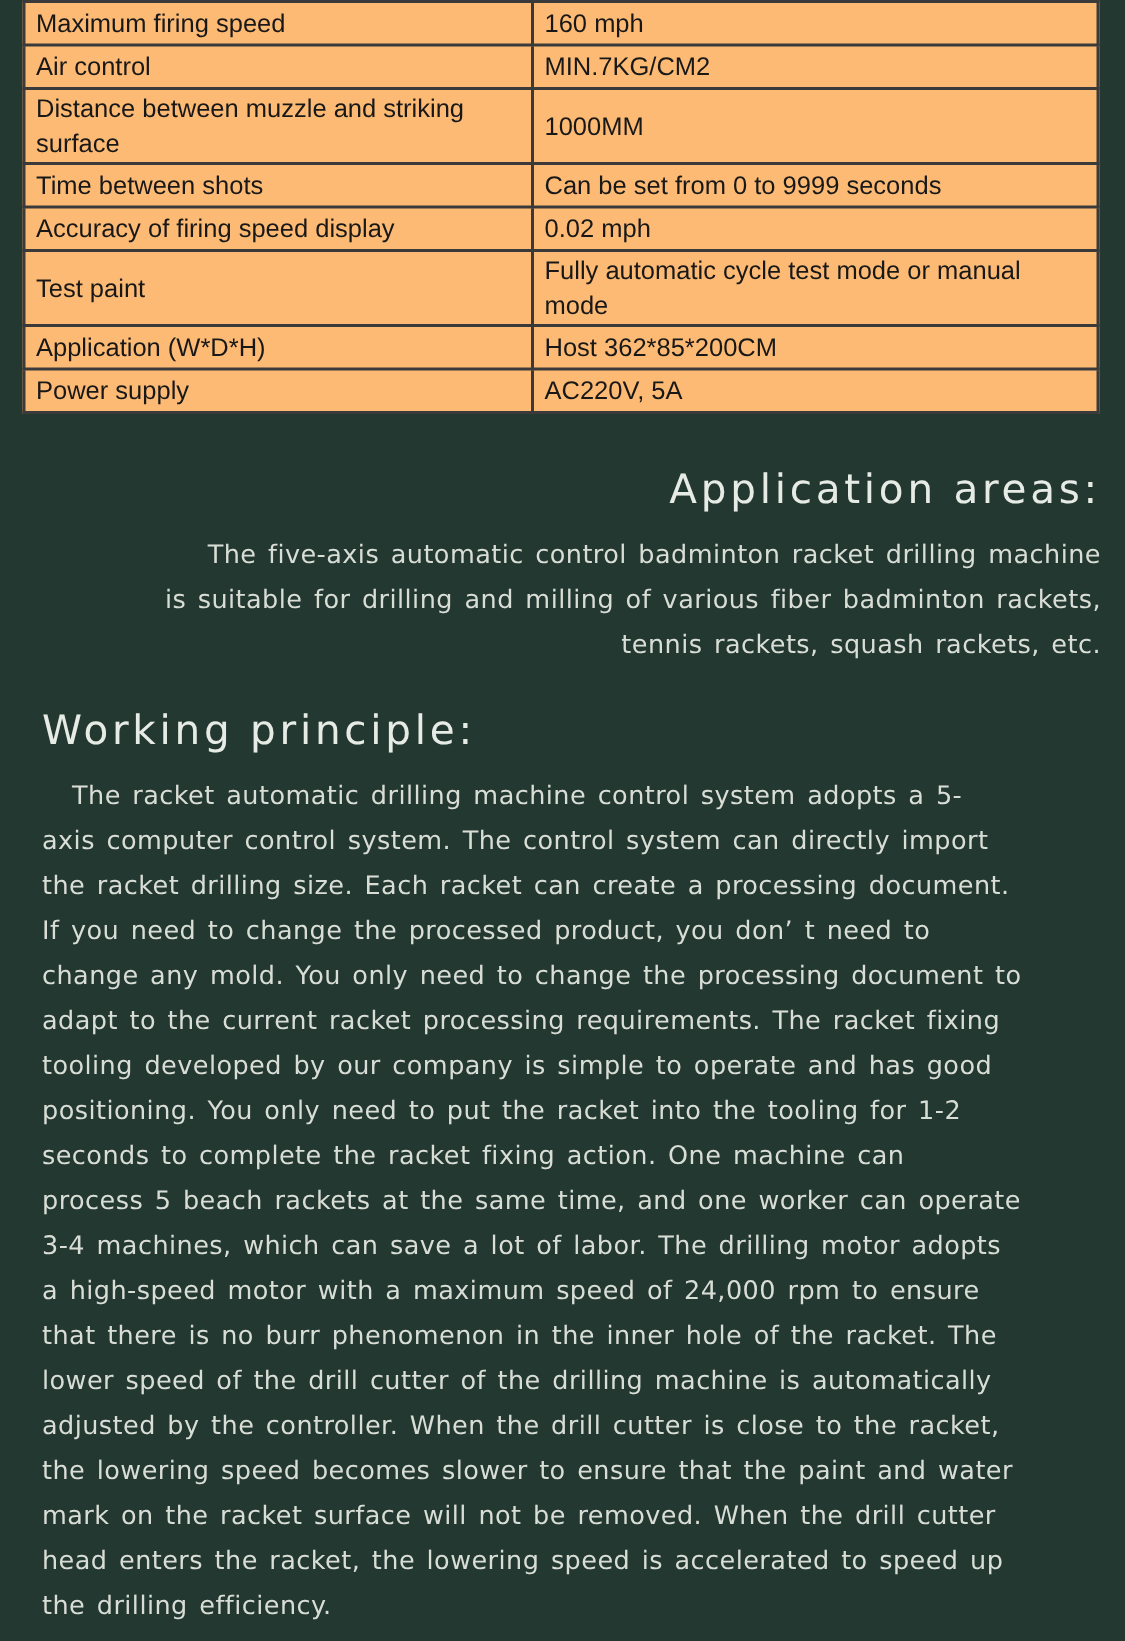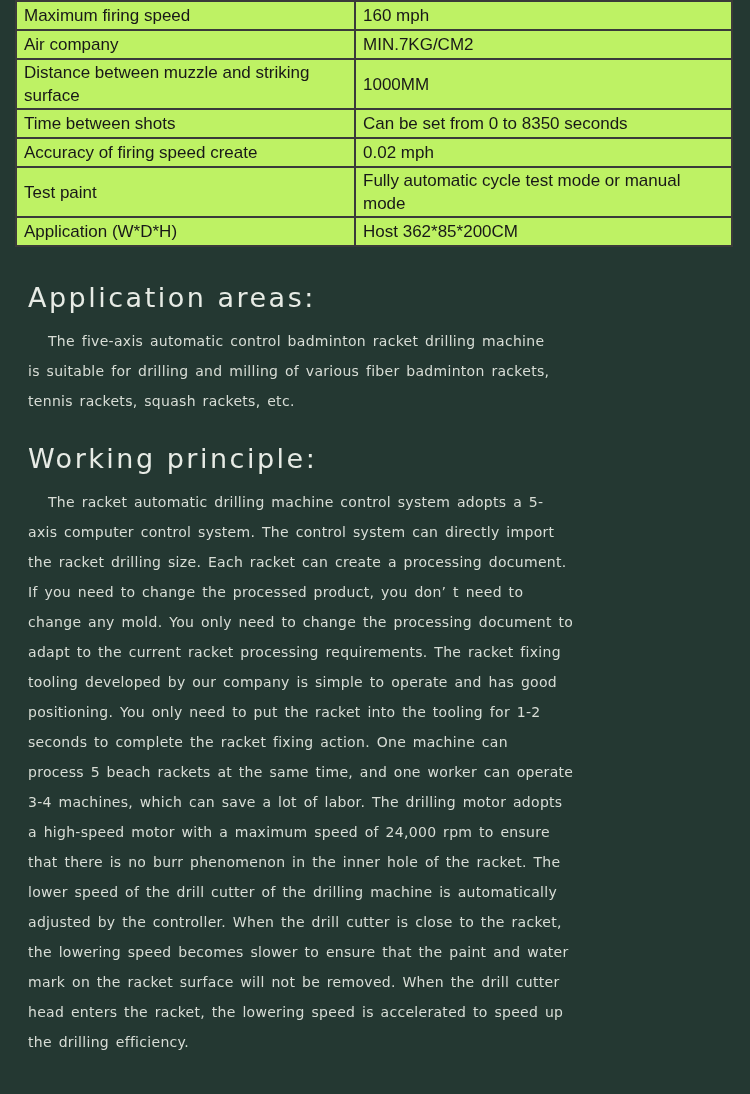--- a/index.html
+++ b/index.html
@@ -11,21 +11,21 @@
     height: 1094px;
     background: #243832;
     overflow: hidden;
     font-family: "DejaVu Sans", sans-serif;
   }
   
   table.spec {
     border-collapse: collapse;
     margin-left: 15px;
     width: 718px;
-    background: #bef264;
+    background: #fdba74;
     font-family: "Liberation Sans", sans-serif;
     font-size: 17px;
     color: #181818;
     border: 2px solid #141414;
     table-layout: fixed;
   }
   table.spec td {
     border: 2px solid #3a3a3a;
     height: 25px;
     line-height: 23px;
@@ -45,66 +45,70 @@
   }
   .section-heading {
     font-family: "DejaVu Sans", sans-serif;
     font-size: 27px;
     font-weight: normal;
     color: #e7ebe5;
     letter-spacing: 2.5px;
     margin: 0;
     line-height: 31px;
   }
-  .section-app { margin-top: 35px; }
+  .section-app { margin-top: 35px; text-align: right; }
   .section-work { margin-top: 27px; }
   .section-body {
     white-space: pre-line;
     font-family: "DejaVu Sans", sans-serif;
-    font-size: 14px;
+    font-size: 17px;
     line-height: 30px;
     color: #d8ddd6;
     letter-spacing: 0.3px;
     word-spacing: 2px;
     text-indent: 20px;
     margin: 13px 0 0 0;
   }
 </style>
 </head>
 <body>
 
 <table class="spec">
   <tbody>
     <tr>
       <td class="spec-label">Maximum firing speed</td>
       <td class="spec-value">160 mph</td>
     </tr>
     <tr>
-      <td class="spec-label">Air company</td>
+      <td class="spec-label">Air control</td>
       <td class="spec-value">MIN.7KG/CM2</td>
     </tr>
     <tr>
       <td class="spec-label">Distance between muzzle and striking surface</td>
       <td class="spec-value">1000MM</td>
     </tr>
     <tr>
       <td class="spec-label">Time between shots</td>
-      <td class="spec-value">Can be set from 0 to 8350 seconds</td>
+      <td class="spec-value">Can be set from 0 to 9999 seconds</td>
     </tr>
     <tr>
-      <td class="spec-label">Accuracy of firing speed create</td>
+      <td class="spec-label">Accuracy of firing speed display</td>
       <td class="spec-value">0.02 mph</td>
     </tr>
     <tr>
       <td class="spec-label">Test paint</td>
       <td class="spec-value">Fully automatic cycle test mode or manual mode</td>
     </tr>
     <tr>
       <td class="spec-label">Application (W*D*H)</td>
       <td class="spec-value">Host 362*85*200CM</td>
+    </tr>
+    <tr>
+      <td class="spec-label">Power supply</td>
+      <td class="spec-value">AC220V, 5A</td>
     </tr>
   </tbody>
 </table>
 
 <div class="content">
   <div class="section-app">
     <h2 class="section-heading">Application areas:</h2>
     <p class="section-body">The five-axis automatic control badminton racket drilling machine
 is suitable for drilling and milling of various fiber badminton rackets,
 tennis rackets, squash rackets, etc.</p>

